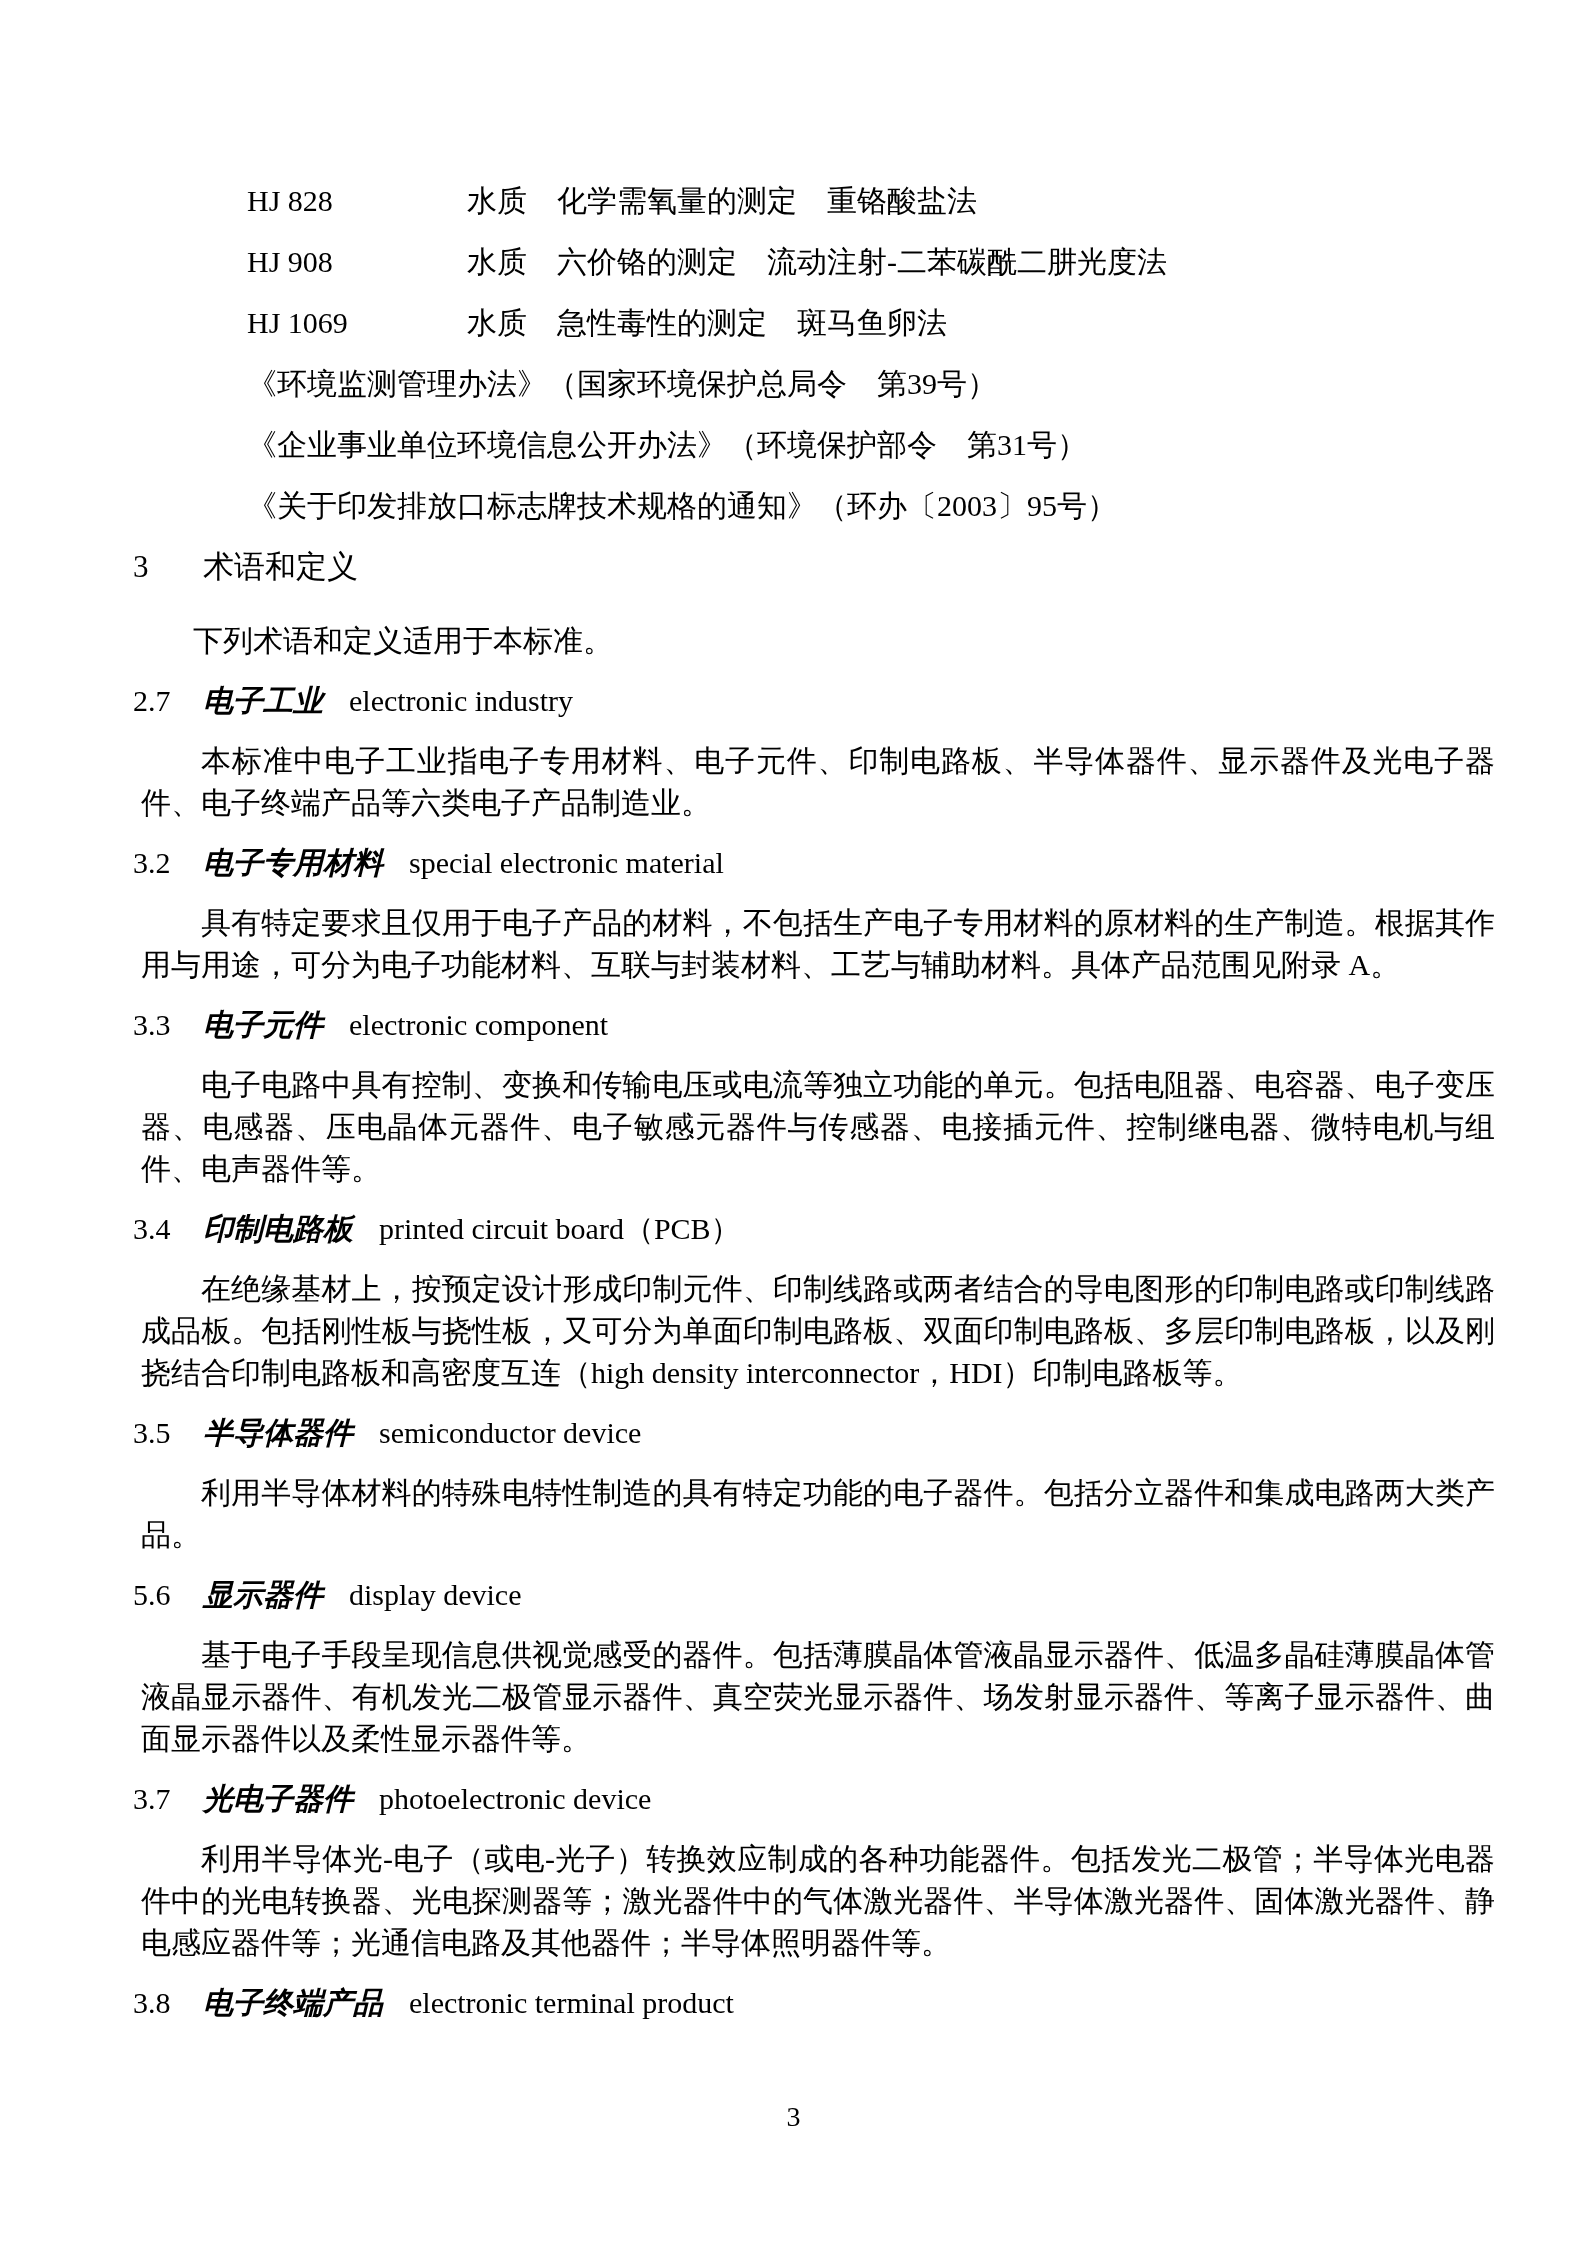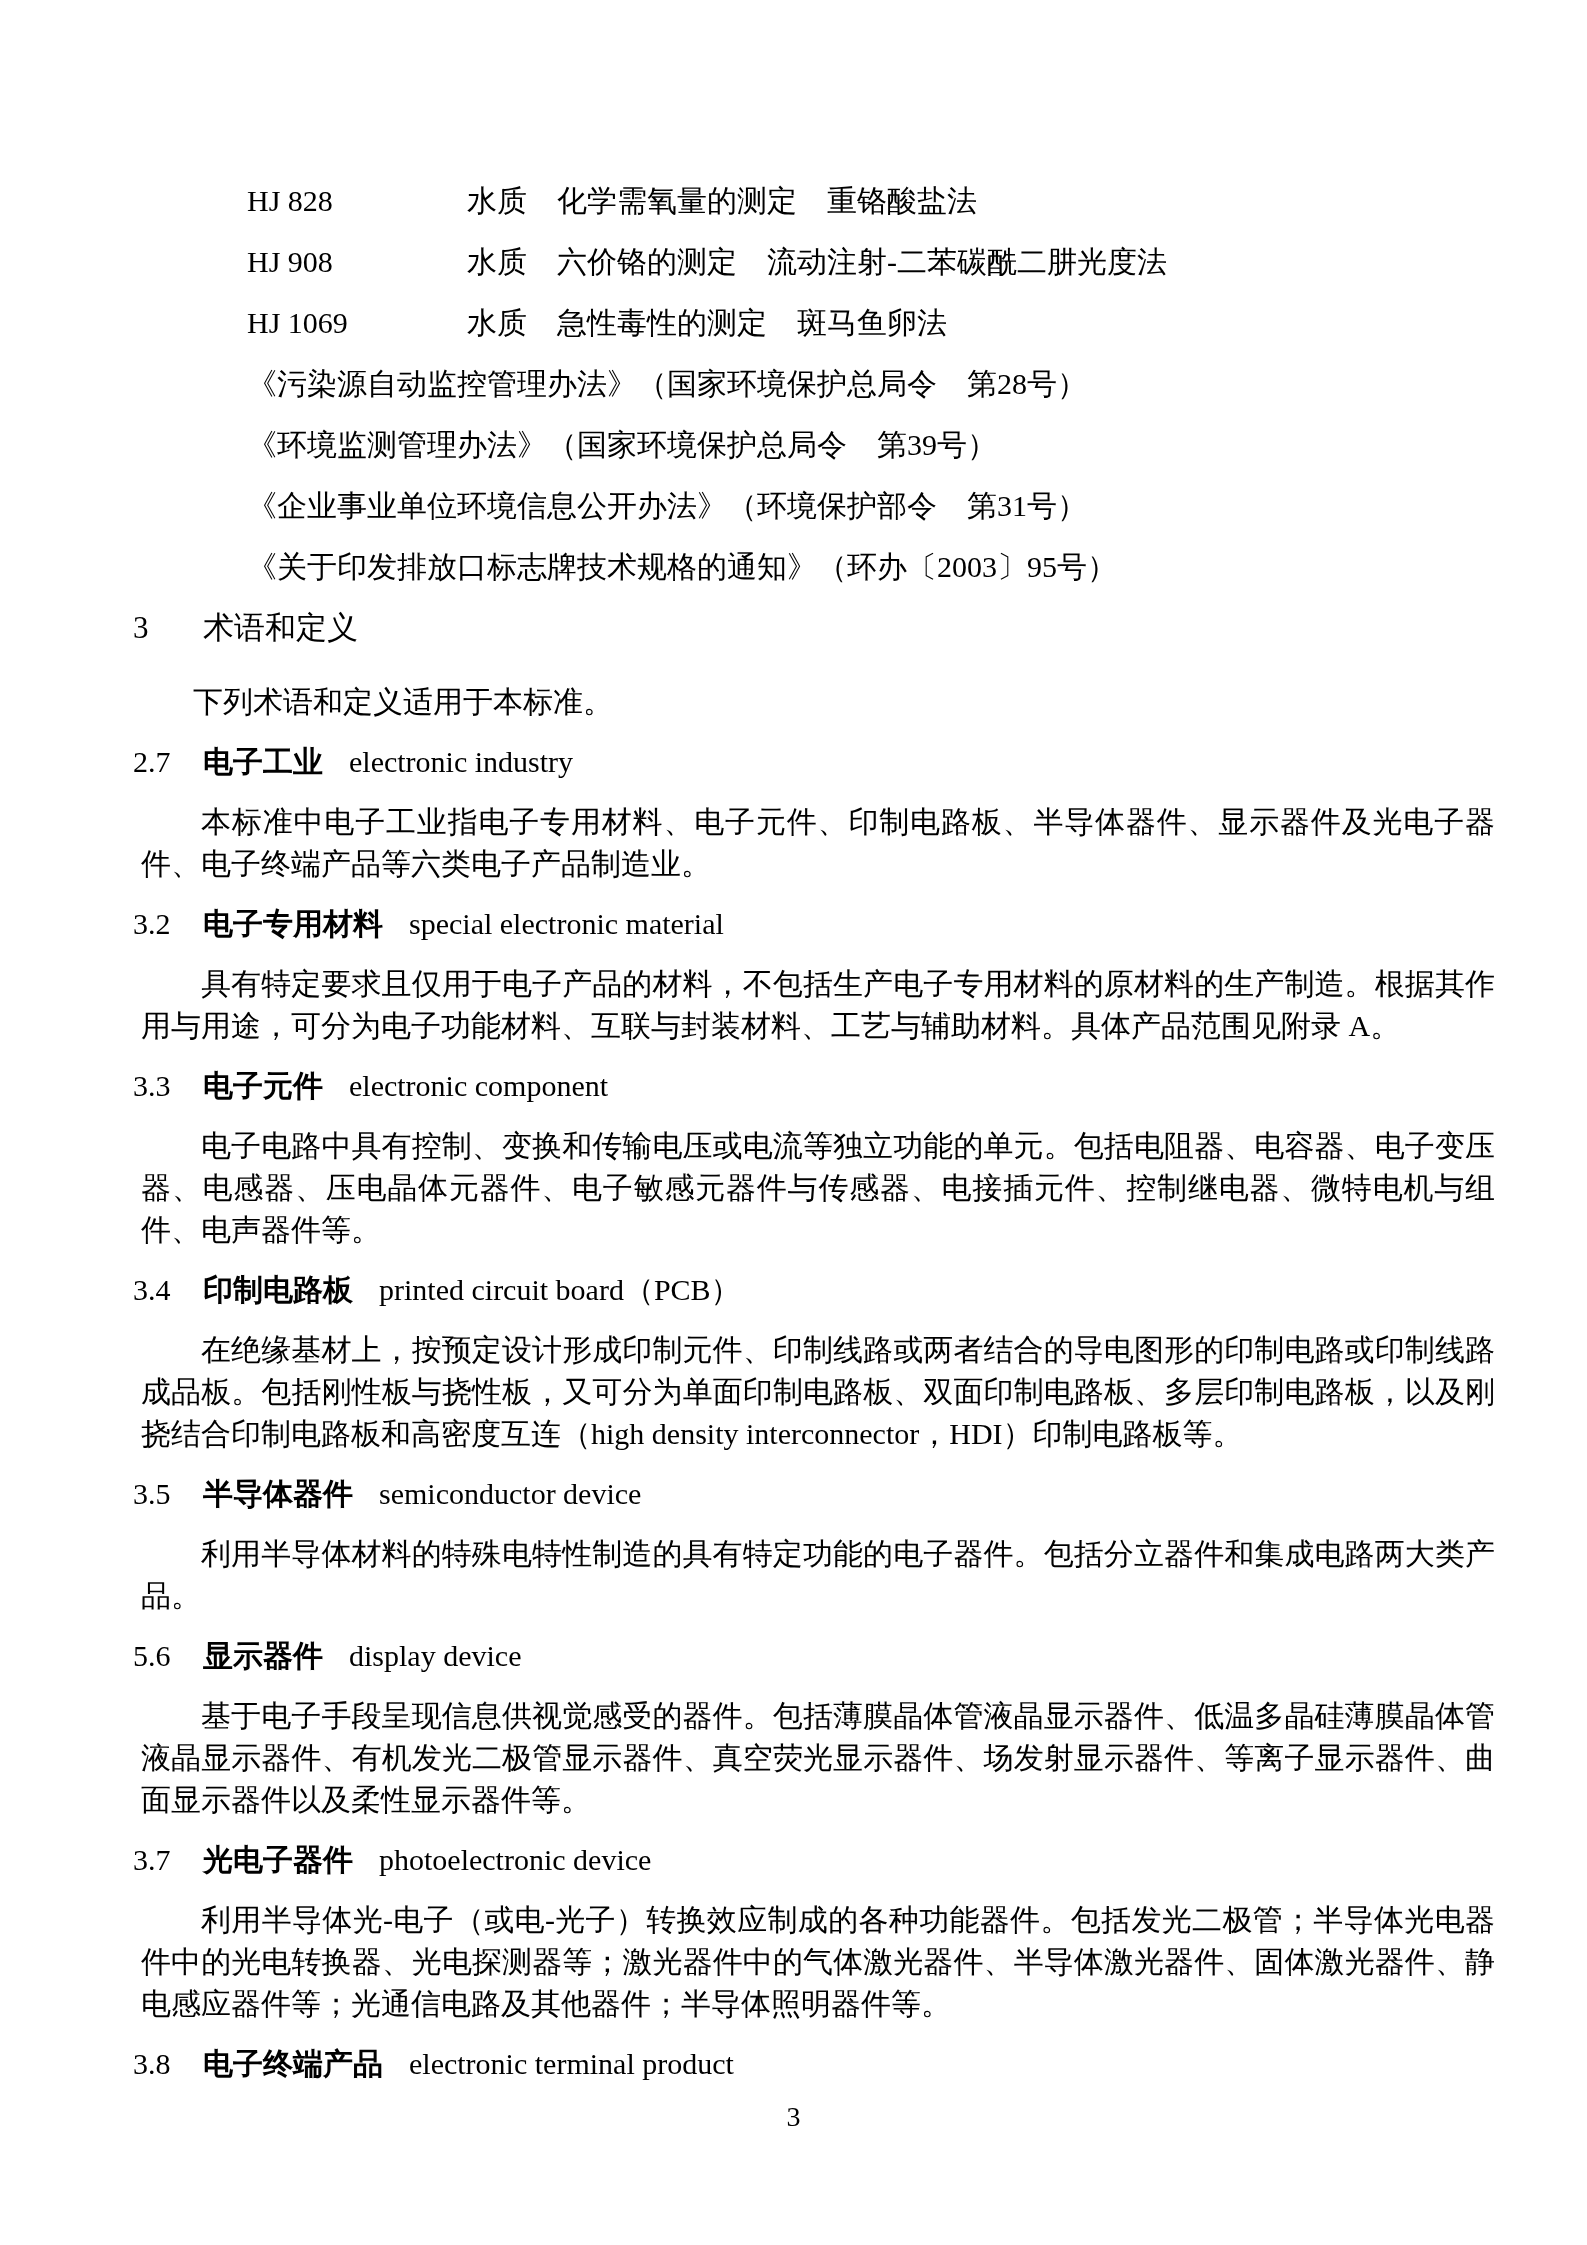--- a/index.html
+++ b/index.html
@@ -55,20 +55,21 @@
     font-weight: normal;
   }
   .term-heading .t-num {
     display: inline-block;
     min-width: 70px;
   }
   .term-heading .t-zh {
     font-weight: bold;
     font-family: "Liberation Sans", "DejaVu Sans", sans-serif;
     margin-right: 26px;
+    font-style: italic;
   }
   .term-def {
     margin: 8px;
     line-height: 42px;
     text-indent: 2em;
     text-align: justify;
   }
   .page-footer {
     position: absolute;
     top: 2096px;
@@ -81,21 +82,20 @@
 </style>
 </head>
 <body>
 
 <div class="page">
 
   <p class="ref-line"><span class="ref-code">HJ 828</span><span>水质　化学需氧量的测定　重铬酸盐法</span></p>
   <p class="ref-line"><span class="ref-code">HJ 908</span><span>水质　六价铬的测定　流动注射-二苯碳酰二肼光度法</span></p>
   <p class="ref-line"><span class="ref-code">HJ 1069</span><span>水质　急性毒性的测定　斑马鱼卵法</span></p>
 
-  <p class="ref-line">《污染源自动监控管理办法》（国家环境保护总局令　第28号）</p>
   <p class="ref-line">《环境监测管理办法》（国家环境保护总局令　第39号）</p>
   <p class="ref-line">《企业事业单位环境信息公开办法》（环境保护部令　第31号）</p>
   <p class="ref-line">《关于印发排放口标志牌技术规格的通知》（环办〔2003〕95号）</p>
 
   <h2 class="chapter-heading"><span class="num">3</span><span class="zh">术语和定义</span></h2>
 
   <p class="intro-line">下列术语和定义适用于本标准。</p>
 
   <h3 class="term-heading"><span class="t-num">2.7</span><span class="t-zh">电子工业</span><span class="t-en">electronic industry</span></h3>
   <p class="term-def">本标准中电子工业指电子专用材料、电子元件、印制电路板、半导体器件、显示器件及光电子器件、电子终端产品等六类电子产品制造业。</p>

